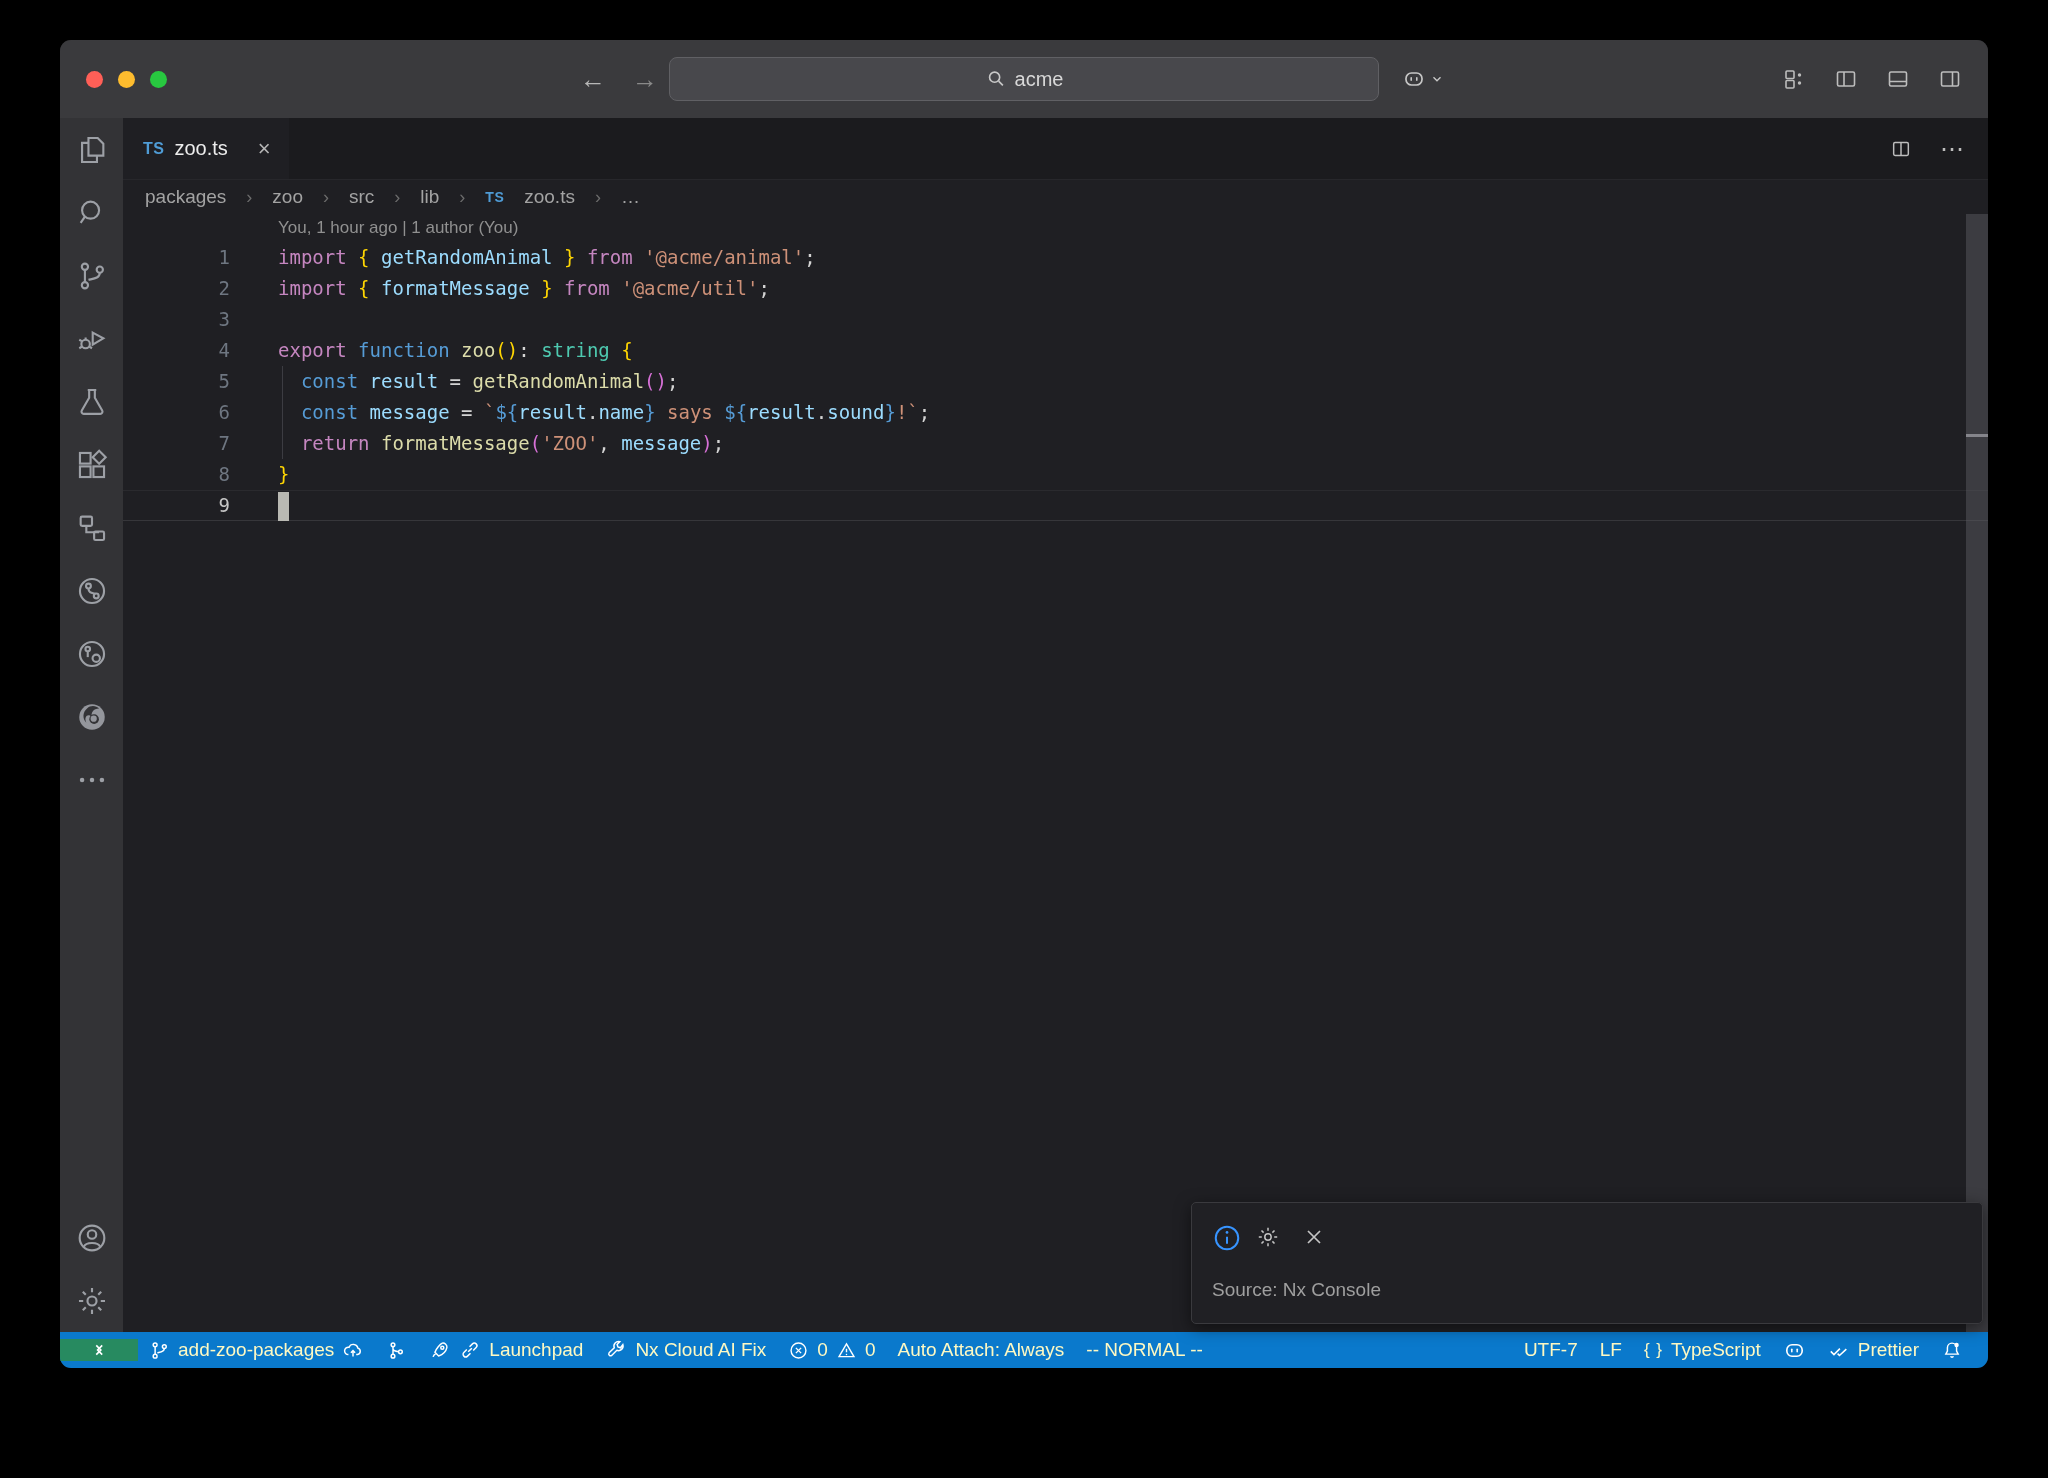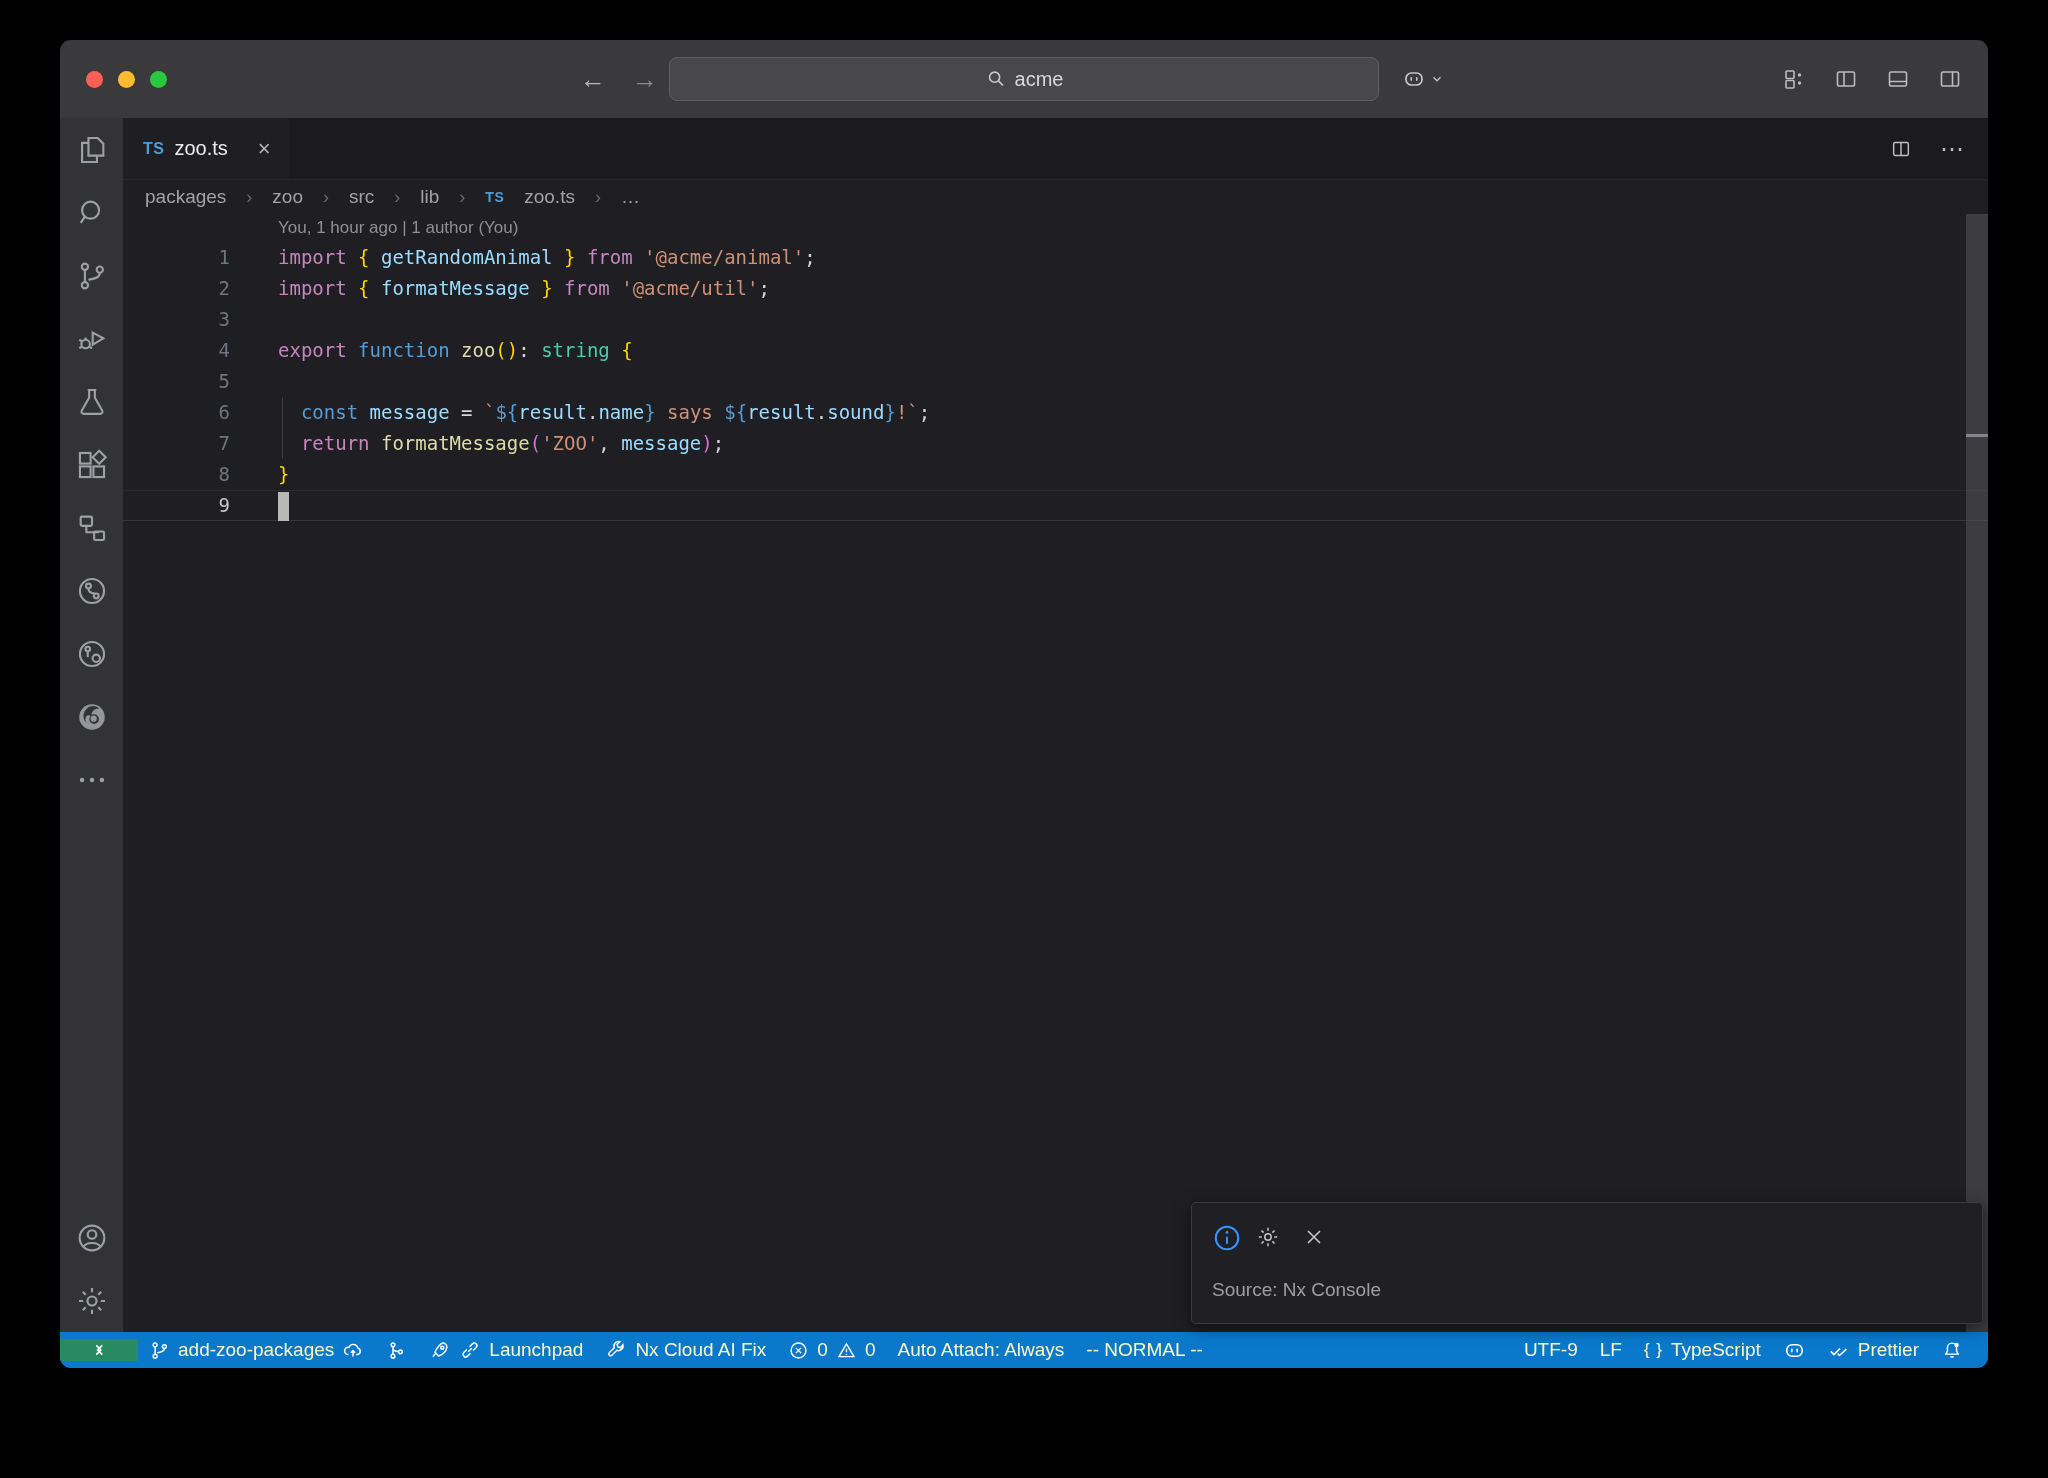--- a/index.html
+++ b/index.html
@@ -282,20 +282,21 @@
             <div class="line">
               <span class="ln">3</span>
               <span class="lc"></span>
             </div>
             <div class="line">
               <span class="ln">4</span>
               <span class="lc"><span class="tok-kw">export </span><span class="tok-blue">function </span><span class="tok-fn">zoo</span><span class="tok-b1">()</span><span class="tok-punc">: </span><span class="tok-type">string </span><span class="tok-b1">{</span></span>
             </div>
             <div class="line">
               <span class="ln">5</span>
+              <span class="lc"><span class="indent-guide"></span><span class="tok-punc">  </span><span class="tok-blue">const </span><span class="tok-var">result </span><span class="tok-punc">= </span><span class="tok-fn">getRandomAnimal</span><span class="tok-b2">()</span><span class="tok-punc">;</span></span>
             </div>
             <div class="line">
               <span class="ln">6</span>
               <span class="lc"><span class="indent-guide"></span><span class="tok-punc">  </span><span class="tok-blue">const </span><span class="tok-var">message </span><span class="tok-punc">= </span><span class="tok-str">`</span><span class="tok-tpl">${</span><span class="tok-var">result</span><span class="tok-punc">.</span><span class="tok-var">name</span><span class="tok-tpl">}</span><span class="tok-str"> says </span><span class="tok-tpl">${</span><span class="tok-var">result</span><span class="tok-punc">.</span><span class="tok-var">sound</span><span class="tok-tpl">}</span><span class="tok-str">!`</span><span class="tok-punc">;</span></span>
             </div>
             <div class="line">
               <span class="ln">7</span>
               <span class="lc"><span class="indent-guide"></span><span class="tok-punc">  </span><span class="tok-kw">return </span><span class="tok-fn">formatMessage</span><span class="tok-b2">(</span><span class="tok-str">'ZOO'</span><span class="tok-punc">, </span><span class="tok-var">message</span><span class="tok-b2">)</span><span class="tok-punc">;</span></span>
             </div>
             <div class="line">
@@ -395,21 +396,21 @@
       </div>
       <div class="sb-item">
         <span>Auto Attach: Always</span>
       </div>
       <div class="sb-item">
         <span>-- NORMAL --</span>
       </div>
 
       <div class="sb-right">
         <div class="sb-item">
-          <span>UTF-9</span>
+          <span>UTF-7</span>
         </div>
         <div class="sb-item">
           <span>LF</span>
         </div>
         <div class="sb-item">
           <span class="braces">{ }</span>
           <span>TypeScript</span>
         </div>
         <div class="sb-item">
           <svg width="23" height="23" viewBox="0 0 24 24" fill="none" stroke="#fff" stroke-width="1.7">

